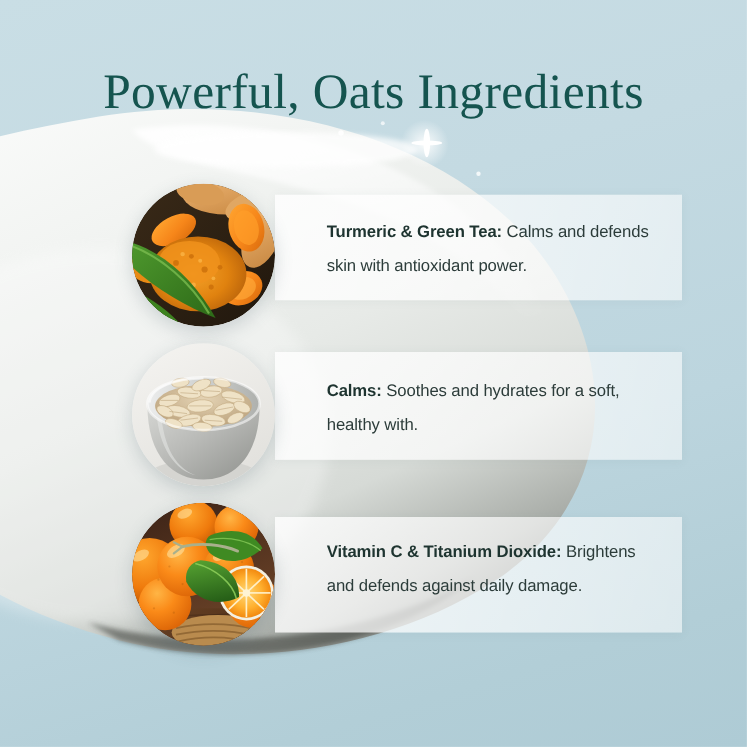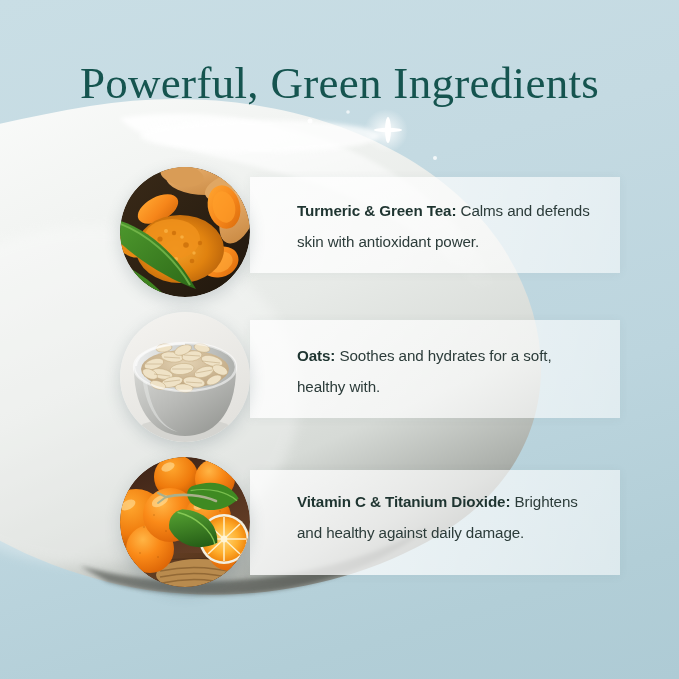--- a/index.html
+++ b/index.html
@@ -148,21 +148,21 @@
       <ellipse cx="596" cy="35" rx="22" ry="22" fill="url(#sparkG)" opacity="0.9"></ellipse>
       <ellipse cx="598" cy="34" rx="3" ry="13" fill="#ffffff"></ellipse>
       <ellipse cx="598" cy="34" rx="14" ry="2.2" fill="#ffffff"></ellipse>
       <ellipse cx="520" cy="25" rx="2.5" ry="2.5" fill="#ffffff" opacity="0.85"></ellipse>
       <ellipse cx="645" cy="62" rx="2" ry="2" fill="#ffffff" opacity="0.8"></ellipse>
       <ellipse cx="558" cy="16" rx="1.8" ry="1.8" fill="#ffffff" opacity="0.7"></ellipse>
       <path d="M 290 470 C 400 500 540 486 640 430 C 560 498 420 514 318 486 Z" fill="#3a3d39" opacity="0.55" filter="url(#soft)"></path>
     </svg>
   </div>
 
-  <div class="title">Powerful, Green Ingredients</div>
+  <div class="title">Powerful, Oats Ingredients</div>
 
   <div class="row r1">
     <div class="panel">
       <div class="panel-text">
         <b>Turmeric &amp; Green Tea:</b><span> Calms and defends skin with antioxidant power.</span>
       </div>
     </div>
     <div class="circle">
       <svg viewBox="0 0 130 130" aria-hidden="true">
         <defs>
@@ -228,21 +228,21 @@
           <path d="M -2 56 C 26 66 54 90 70 118" stroke="#7dbf52" stroke-width="2" fill="none" opacity="0.75"></path>
           <path d="M 0 96 C 18 104 36 118 46 130 C 26 128 8 118 -4 108 Z" fill="#3e8320"></path>
         </g>
       </svg>
     </div>
   </div>
 
   <div class="row r2">
     <div class="panel">
       <div class="panel-text">
-        <b>Oats:</b><span> Soothes and hydrates for a soft, healthy with.</span>
+        <b>Calms:</b><span> Soothes and hydrates for a soft, healthy with.</span>
       </div>
     </div>
     <div class="circle">
       <svg viewBox="0 0 130 130" aria-hidden="true">
         <defs>
           <clipPath id="cc2">
               <circle cx="65" cy="65" r="65"></circle>
             </clipPath>
           <linearGradient id="o-bg" x1="0" y1="0" x2="0.5" y2="1">
             <stop offset="0%" stop-color="#f5f4f1"></stop>
@@ -303,21 +303,21 @@
           <ellipse cx="65" cy="55" rx="51" ry="24" fill="none" stroke="#ffffff" stroke-width="2.4" opacity="0.55"></ellipse>
           <path d="M 16 54 C 17 40 40 32 65 32" stroke="#ffffff" stroke-width="2" fill="none" opacity="0.6"></path>
         </g>
       </svg>
     </div>
   </div>
 
   <div class="row r3">
     <div class="panel">
       <div class="panel-text">
-        <b>Vitamin C &amp; Titanium Dioxide:</b><span> Brightens and healthy against daily damage.</span>
+        <b>Vitamin C &amp; Titanium Dioxide:</b><span> Brightens and defends against daily damage.</span>
       </div>
     </div>
     <div class="circle">
       <svg viewBox="0 0 130 130" aria-hidden="true">
         <defs>
           <clipPath id="cc3">
               <circle cx="65" cy="65" r="65"></circle>
             </clipPath>
           <linearGradient id="r-bg" x1="0" y1="0" x2="0.4" y2="1">
             <stop offset="0%" stop-color="#3b2216"></stop>

